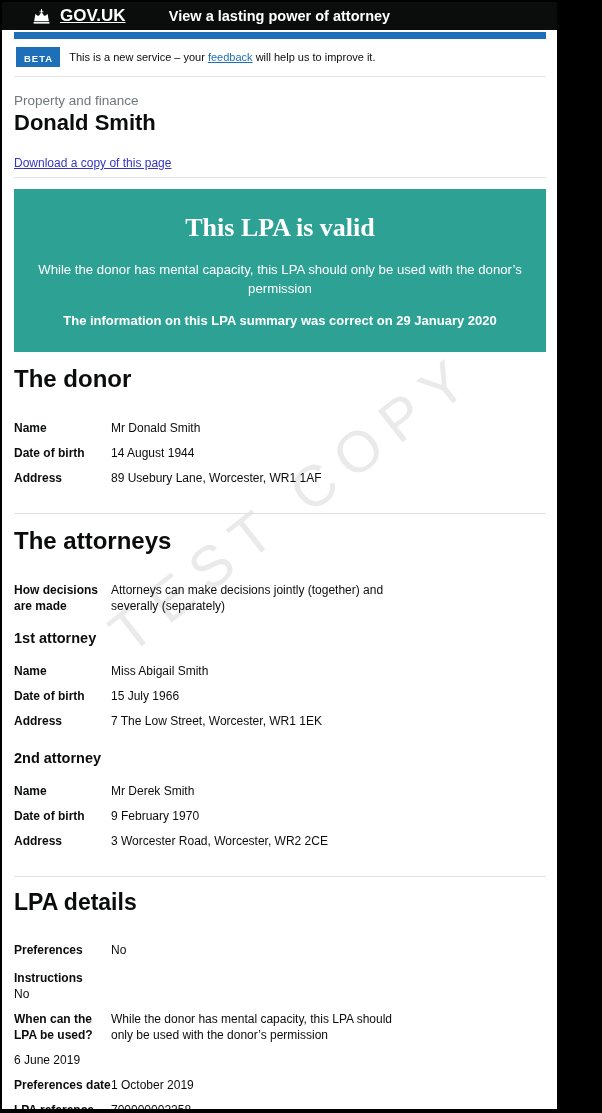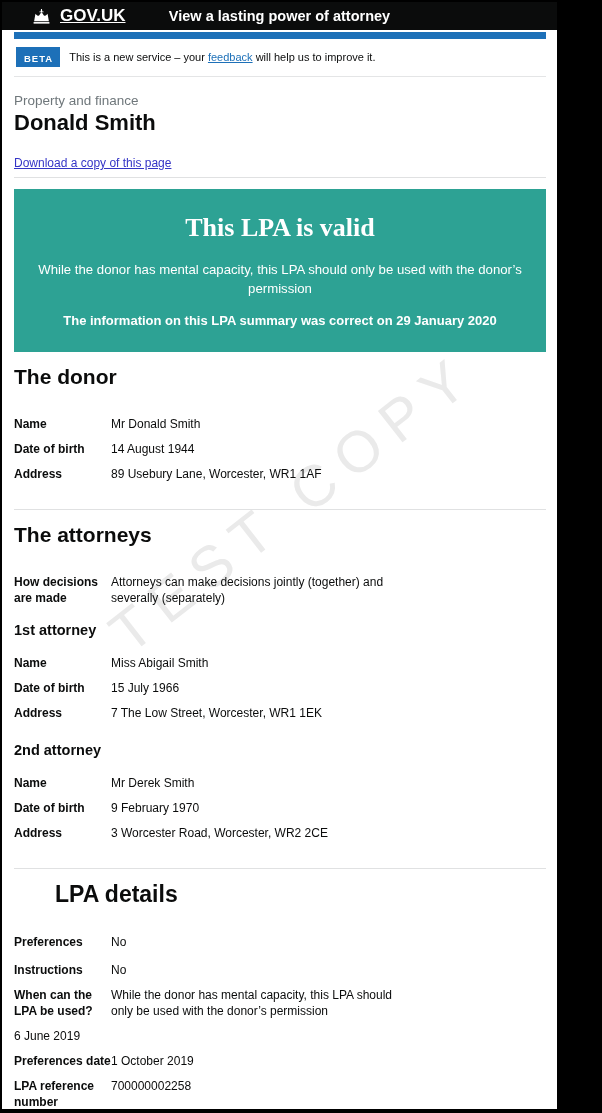--- a/index.html
+++ b/index.html
@@ -50,31 +50,31 @@
   .rule{border:none;border-top:1px solid #e0e1e2;margin:6px 0 0;}
   
   .status-banner{
     margin-top:11px;background:#2da294;color:#fff;text-align:center;
     height:163px;box-sizing:border-box;padding:24px 18px 0;
   }
   .status-title{font-size:26px;font-weight:bold;margin:0 0 17px;font-family:Liberation Serif, serif;}
   .status-line1{font-size:13.2px;line-height:19px;margin:0 auto 15px;max-width:492px;}
   .status-line2{font-size:13px;font-weight:bold;margin:0;}
   
-  .section-heading{font-size:21px;font-weight:bold;color:#0b0c0c;margin:13px 0 0;}
-  .section-heading.big{font-size:23px;margin-top:12px;margin-left:41px;}
+  .section-heading{font-size:24px;font-weight:bold;color:#0b0c0c;margin:13px 0 0;}
+  .section-heading.big{font-size:23px;margin-top:12px;}
   .sub-heading{font-size:14.5px;font-weight:bold;color:#0b0c0c;}
   .row{display:flex;margin-top:9px;}
   .row-label{
     width:97px;flex-shrink:0;font-weight:bold;font-size:12px;
     line-height:16px;color:#0b0c0c;
   }
   .row-value{font-size:12px;line-height:16px;color:#0b0c0c;max-width:292px;}
   .mt28{margin-top:27px;} .mt26{margin-top:26px;} .mt21{margin-top:21px;}
-  .mt18{margin-top:17px;} .mt16{margin-top:16px;} .mt12{margin-top:12px;}
+  .mt18{margin-top:17px;} .mt16{margin-top:16px;} .mt12{margin-top:12px;flex-direction:column;}
   .rule-gap{margin-top:27px;}
   
   .watermark{
     position:absolute;left:30px;top:440px;width:520px;height:120px;
     display:flex;align-items:center;justify-content:center;
     transform:rotate(-38deg);
     font-size:58px;font-weight:500;letter-spacing:13px;color:#eaeaea;
     z-index:0;white-space:nowrap;user-select:none;
   }
 </style>

